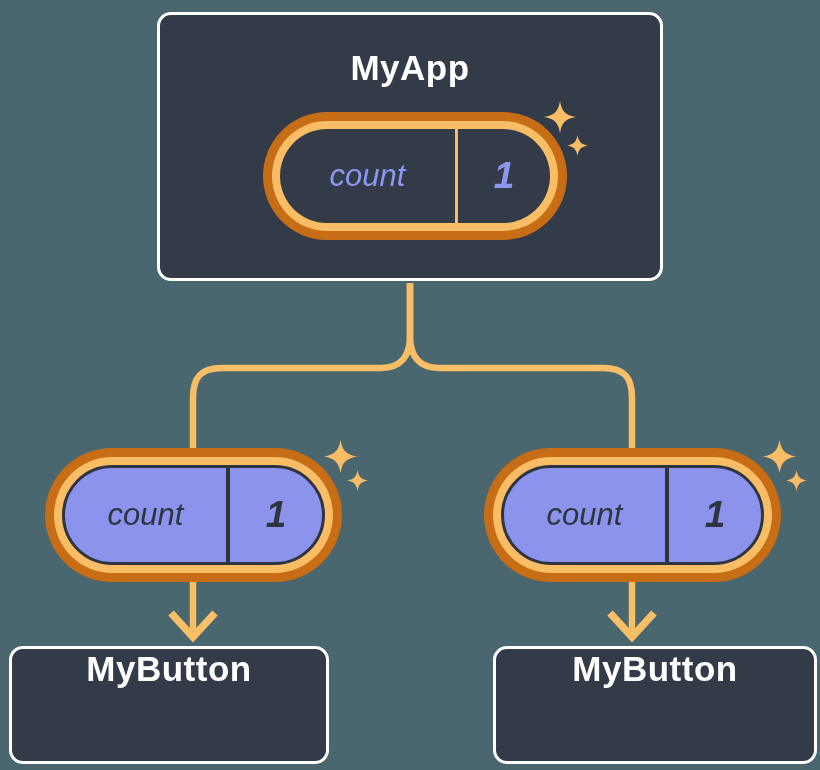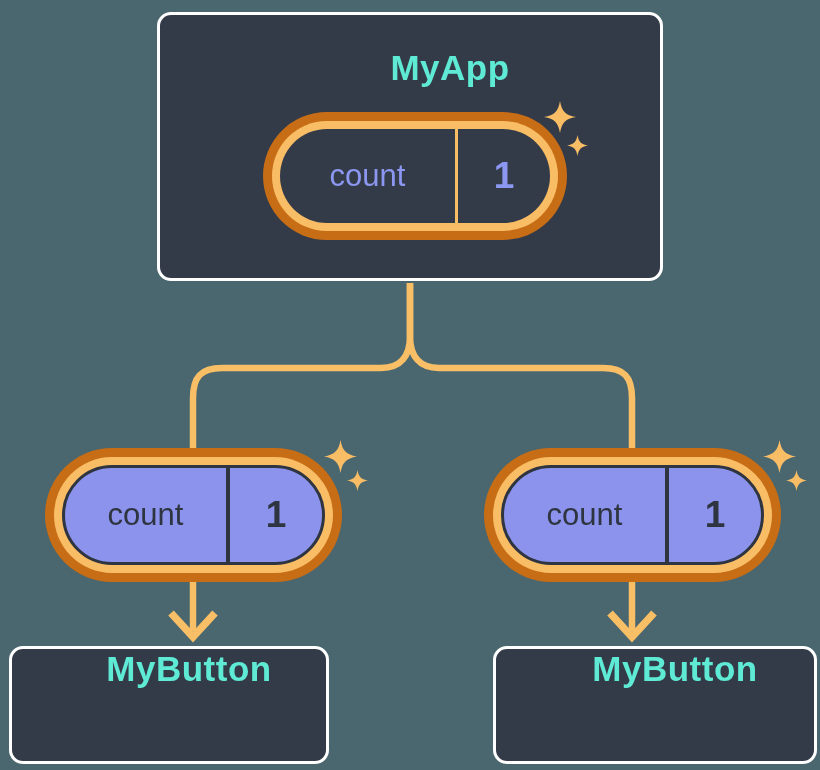--- a/index.html
+++ b/index.html
@@ -21,25 +21,24 @@
     background: #343b48;
     border: 3px solid #ffffff;
     border-radius: 14px;
     box-sizing: border-box;
     z-index: 1;
   }
   .card-myapp { left: 157px; top: 12px; width: 506px; height: 269px; }
   .card-title {
     width: 100%;
     text-align: center;
-    color: #5eead4;
+    color: #ffffff;
     font-size: 35px;
     font-weight: 600;
     letter-spacing: 0.5px;
-    margin-left: 40px;
   }
   .card-myapp .card-title { padding-top: 33px; }
   .card-mybutton {
     display: flex;
     justify-content: center;
   }
   .card-mybutton-left  { left: 9px;   top: 646px; width: 320px; height: 118px; }
   .card-mybutton-right { left: 493px; top: 646px; width: 324px; height: 118px; }
 
   
@@ -67,20 +66,21 @@
     padding: 8px;
     box-sizing: border-box;
   }
   .pill-inner {
     height: 100%;
     border-radius: 999px;
     overflow: hidden;
     display: flex;
     align-items: stretch;
     box-sizing: border-box;
+    font-style: italic;
   }
   .pill-top { left: 263px; top: 112px; width: 304px; height: 128px; }
   .pill-top .pill-inner {
     background: #343b48;
     color: #8b97f0;
   }
   .pill-top .pill-divider { background: #f9bd66; width: 3px; }
 
   .pill-purple { width: 297px; height: 134px; }
   .pill-left  { left: 45px;  top: 448px; }

